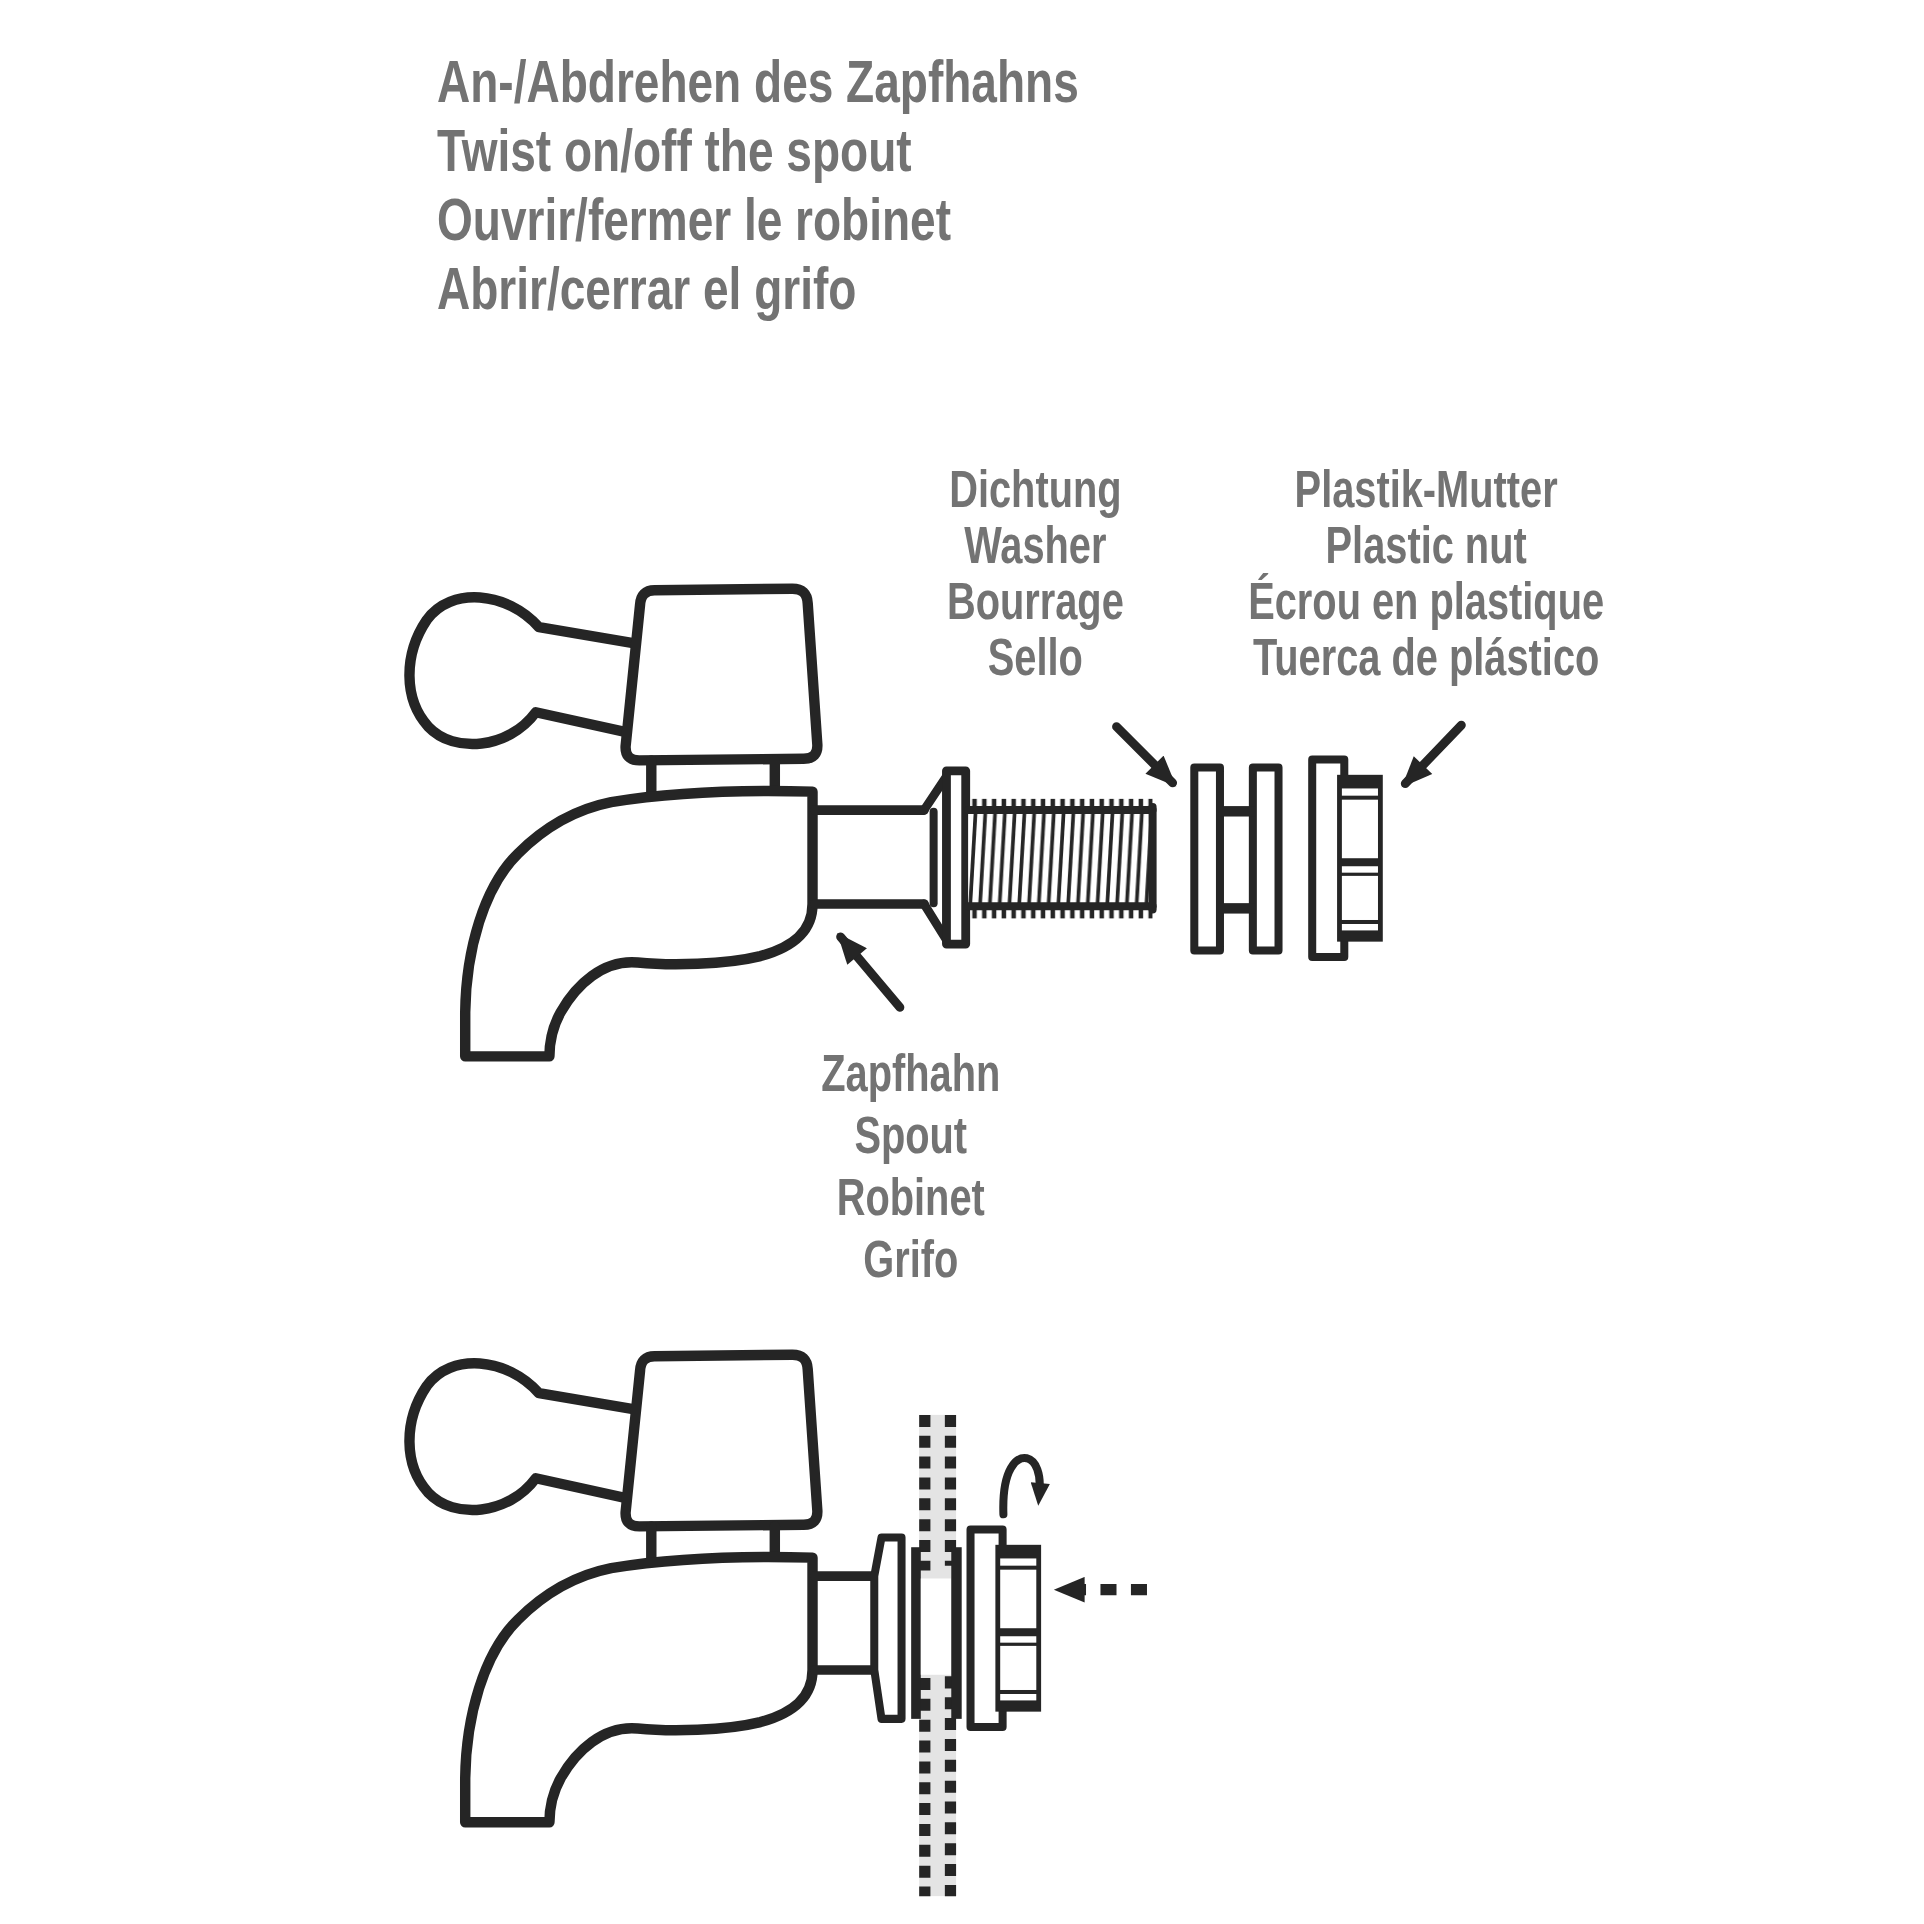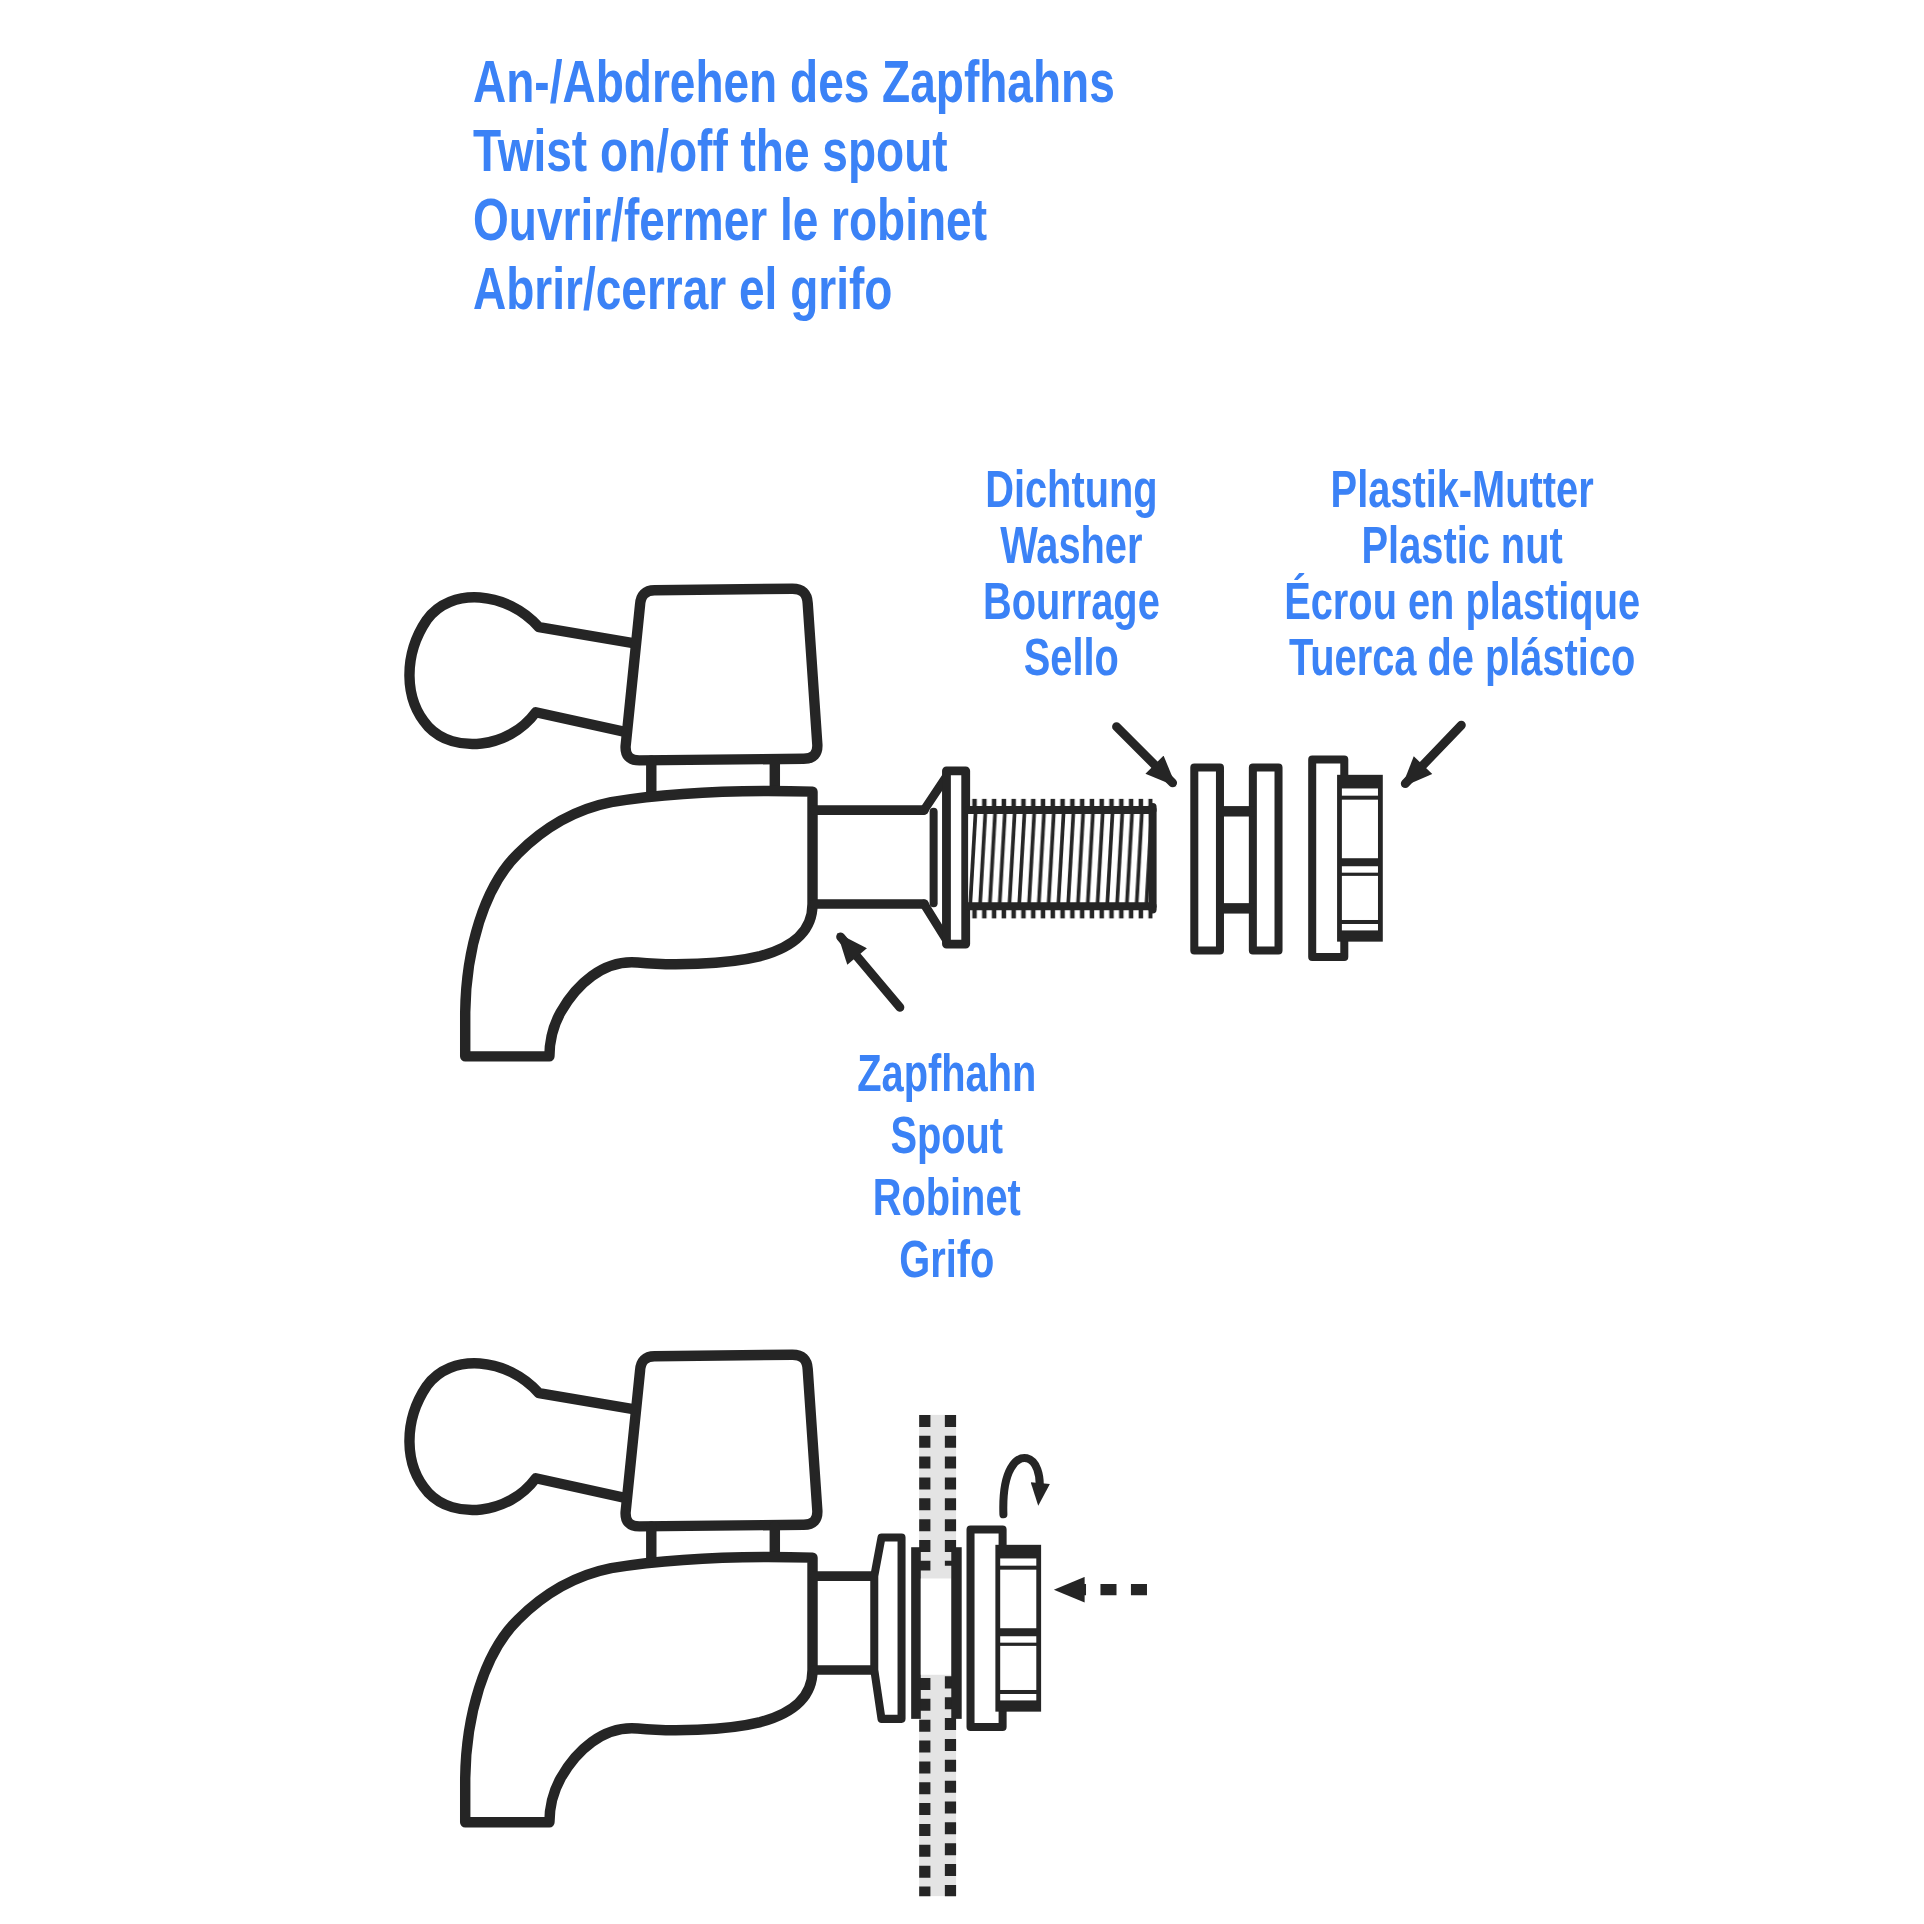--- a/index.html
+++ b/index.html
@@ -7,21 +7,21 @@
     --wall:#e4e4e4;
     --bg:#ffffff;
   }
   html,body{margin:0;padding:0;background:var(--bg);}
   body{width:1925px;height:1925px;position:relative;overflow:hidden;
        font-family:"Liberation Sans",sans-serif;color:var(--ink);}
   .canvas{position:absolute;inset:0;background:var(--bg);}
   svg{position:absolute;left:0;top:0;}
 
   
-  .block{position:absolute;font-weight:bold;font-stretch:condensed;color:#3b82f6;margin-left:36px;}
+  .block{position:absolute;font-weight:bold;font-stretch:condensed;color:#737373;}
   .block .inner{transform:scaleX(0.78);white-space:nowrap;}
   .title-block{left:437px;top:48px;font-size:59px;line-height:69px;}
   .title-block .inner{transform-origin:left top;text-align:left;}
   .callout{width:0;display:flex;justify-content:center;text-align:center;}
   .callout .inner{transform-origin:center top;}
   .washer-callout{left:1035px;top:462px;font-size:51px;line-height:56px;}
   .nut-callout{left:1426px;top:462px;font-size:51px;line-height:56px;}
   .spout-callout{left:911px;top:1043px;font-size:51px;line-height:62px;}
 
   

